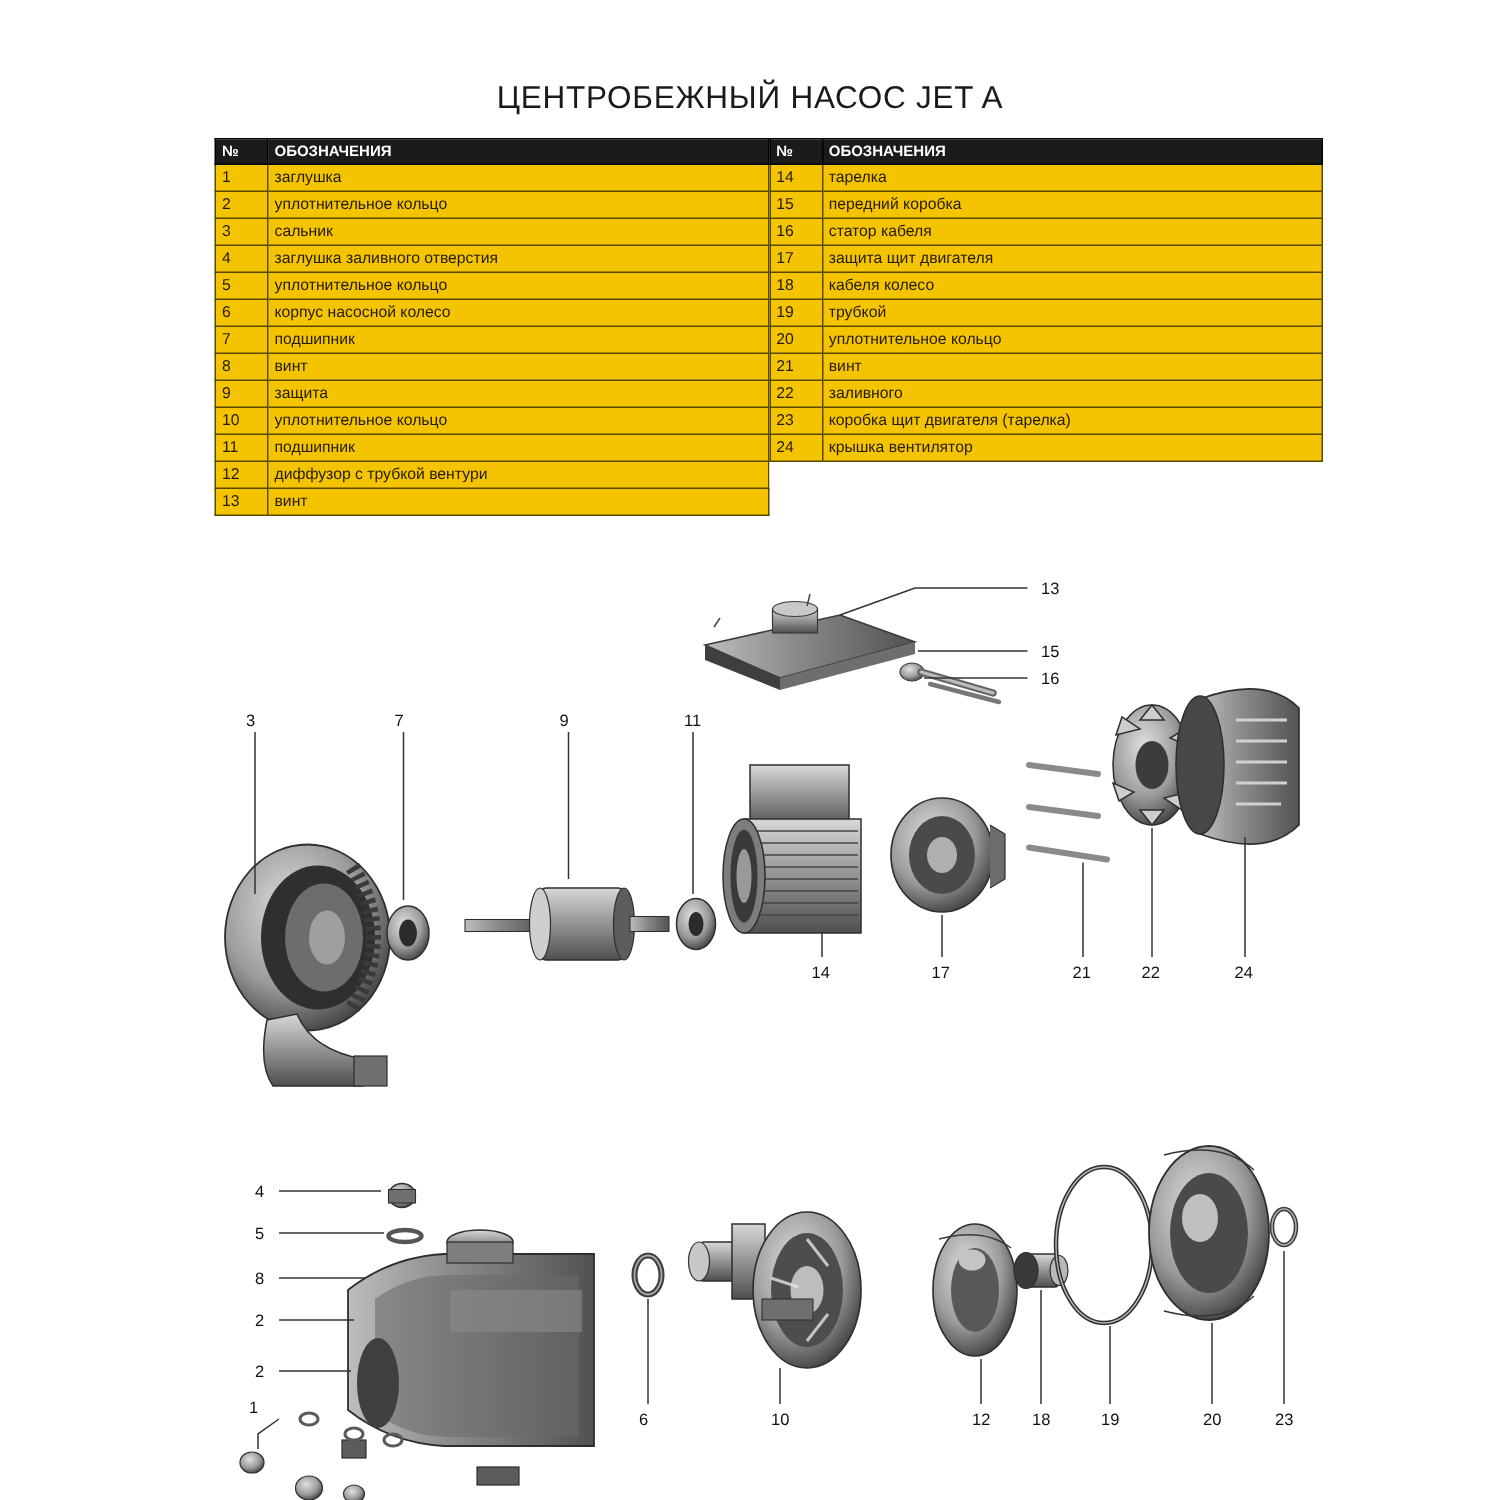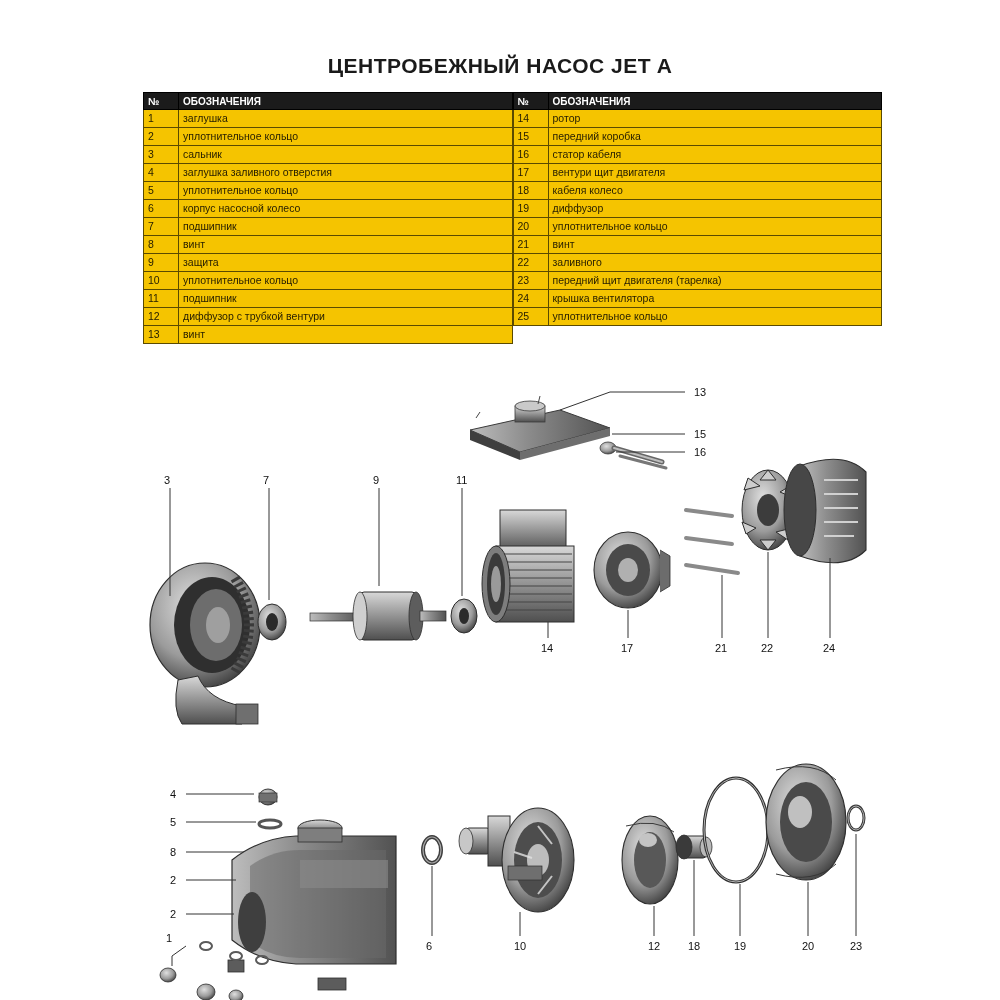--- a/index.html
+++ b/index.html
@@ -17,21 +17,21 @@
   }
 
   
   .title {
     position: absolute;
     left: 0;
     top: 54px;
     width: 1000px;
     text-align: center;
     font-size: 21px;
-    font-weight: bold;
+    font-weight: normal;
     letter-spacing: 0.5px;
     color: #1a1a1a;
   }
 
   
   .legend {
     position: absolute;
     left: 143px;
     top: 92px;
     width: 739px;
@@ -161,65 +161,61 @@
     <table>
       <thead>
         <tr>
           <th class="col-num">№</th>
           <th>ОБОЗНАЧЕНИЯ</th>
         </tr>
       </thead>
       <tbody>
         <tr>
             <td class="col-num">14</td>
-            <td>ротор</td>
+            <td>тарелка</td>
           </tr>
         <tr>
             <td class="col-num">15</td>
             <td>передний коробка</td>
           </tr>
         <tr>
             <td class="col-num">16</td>
             <td>статор кабеля</td>
           </tr>
         <tr>
             <td class="col-num">17</td>
-            <td>вентури щит двигателя</td>
+            <td>защита щит двигателя</td>
           </tr>
         <tr>
             <td class="col-num">18</td>
             <td>кабеля колесо</td>
           </tr>
         <tr>
             <td class="col-num">19</td>
-            <td>диффузор</td>
+            <td>трубкой</td>
           </tr>
         <tr>
             <td class="col-num">20</td>
             <td>уплотнительное кольцо</td>
           </tr>
         <tr>
             <td class="col-num">21</td>
             <td>винт</td>
           </tr>
         <tr>
             <td class="col-num">22</td>
             <td>заливного</td>
           </tr>
         <tr>
             <td class="col-num">23</td>
-            <td>передний щит двигателя (тарелка)</td>
+            <td>коробка щит двигателя (тарелка)</td>
           </tr>
         <tr>
             <td class="col-num">24</td>
-            <td>крышка вентилятора</td>
-          </tr>
-        <tr>
-            <td class="col-num">25</td>
-            <td>уплотнительное кольцо</td>
+            <td>крышка вентилятор</td>
           </tr>
         <tr>
             <td class="col-num empty-cell blank"></td>
             <td class="empty-cell blank"></td>
           </tr>
       </tbody>
     </table>
   </div>
 </div>
 

